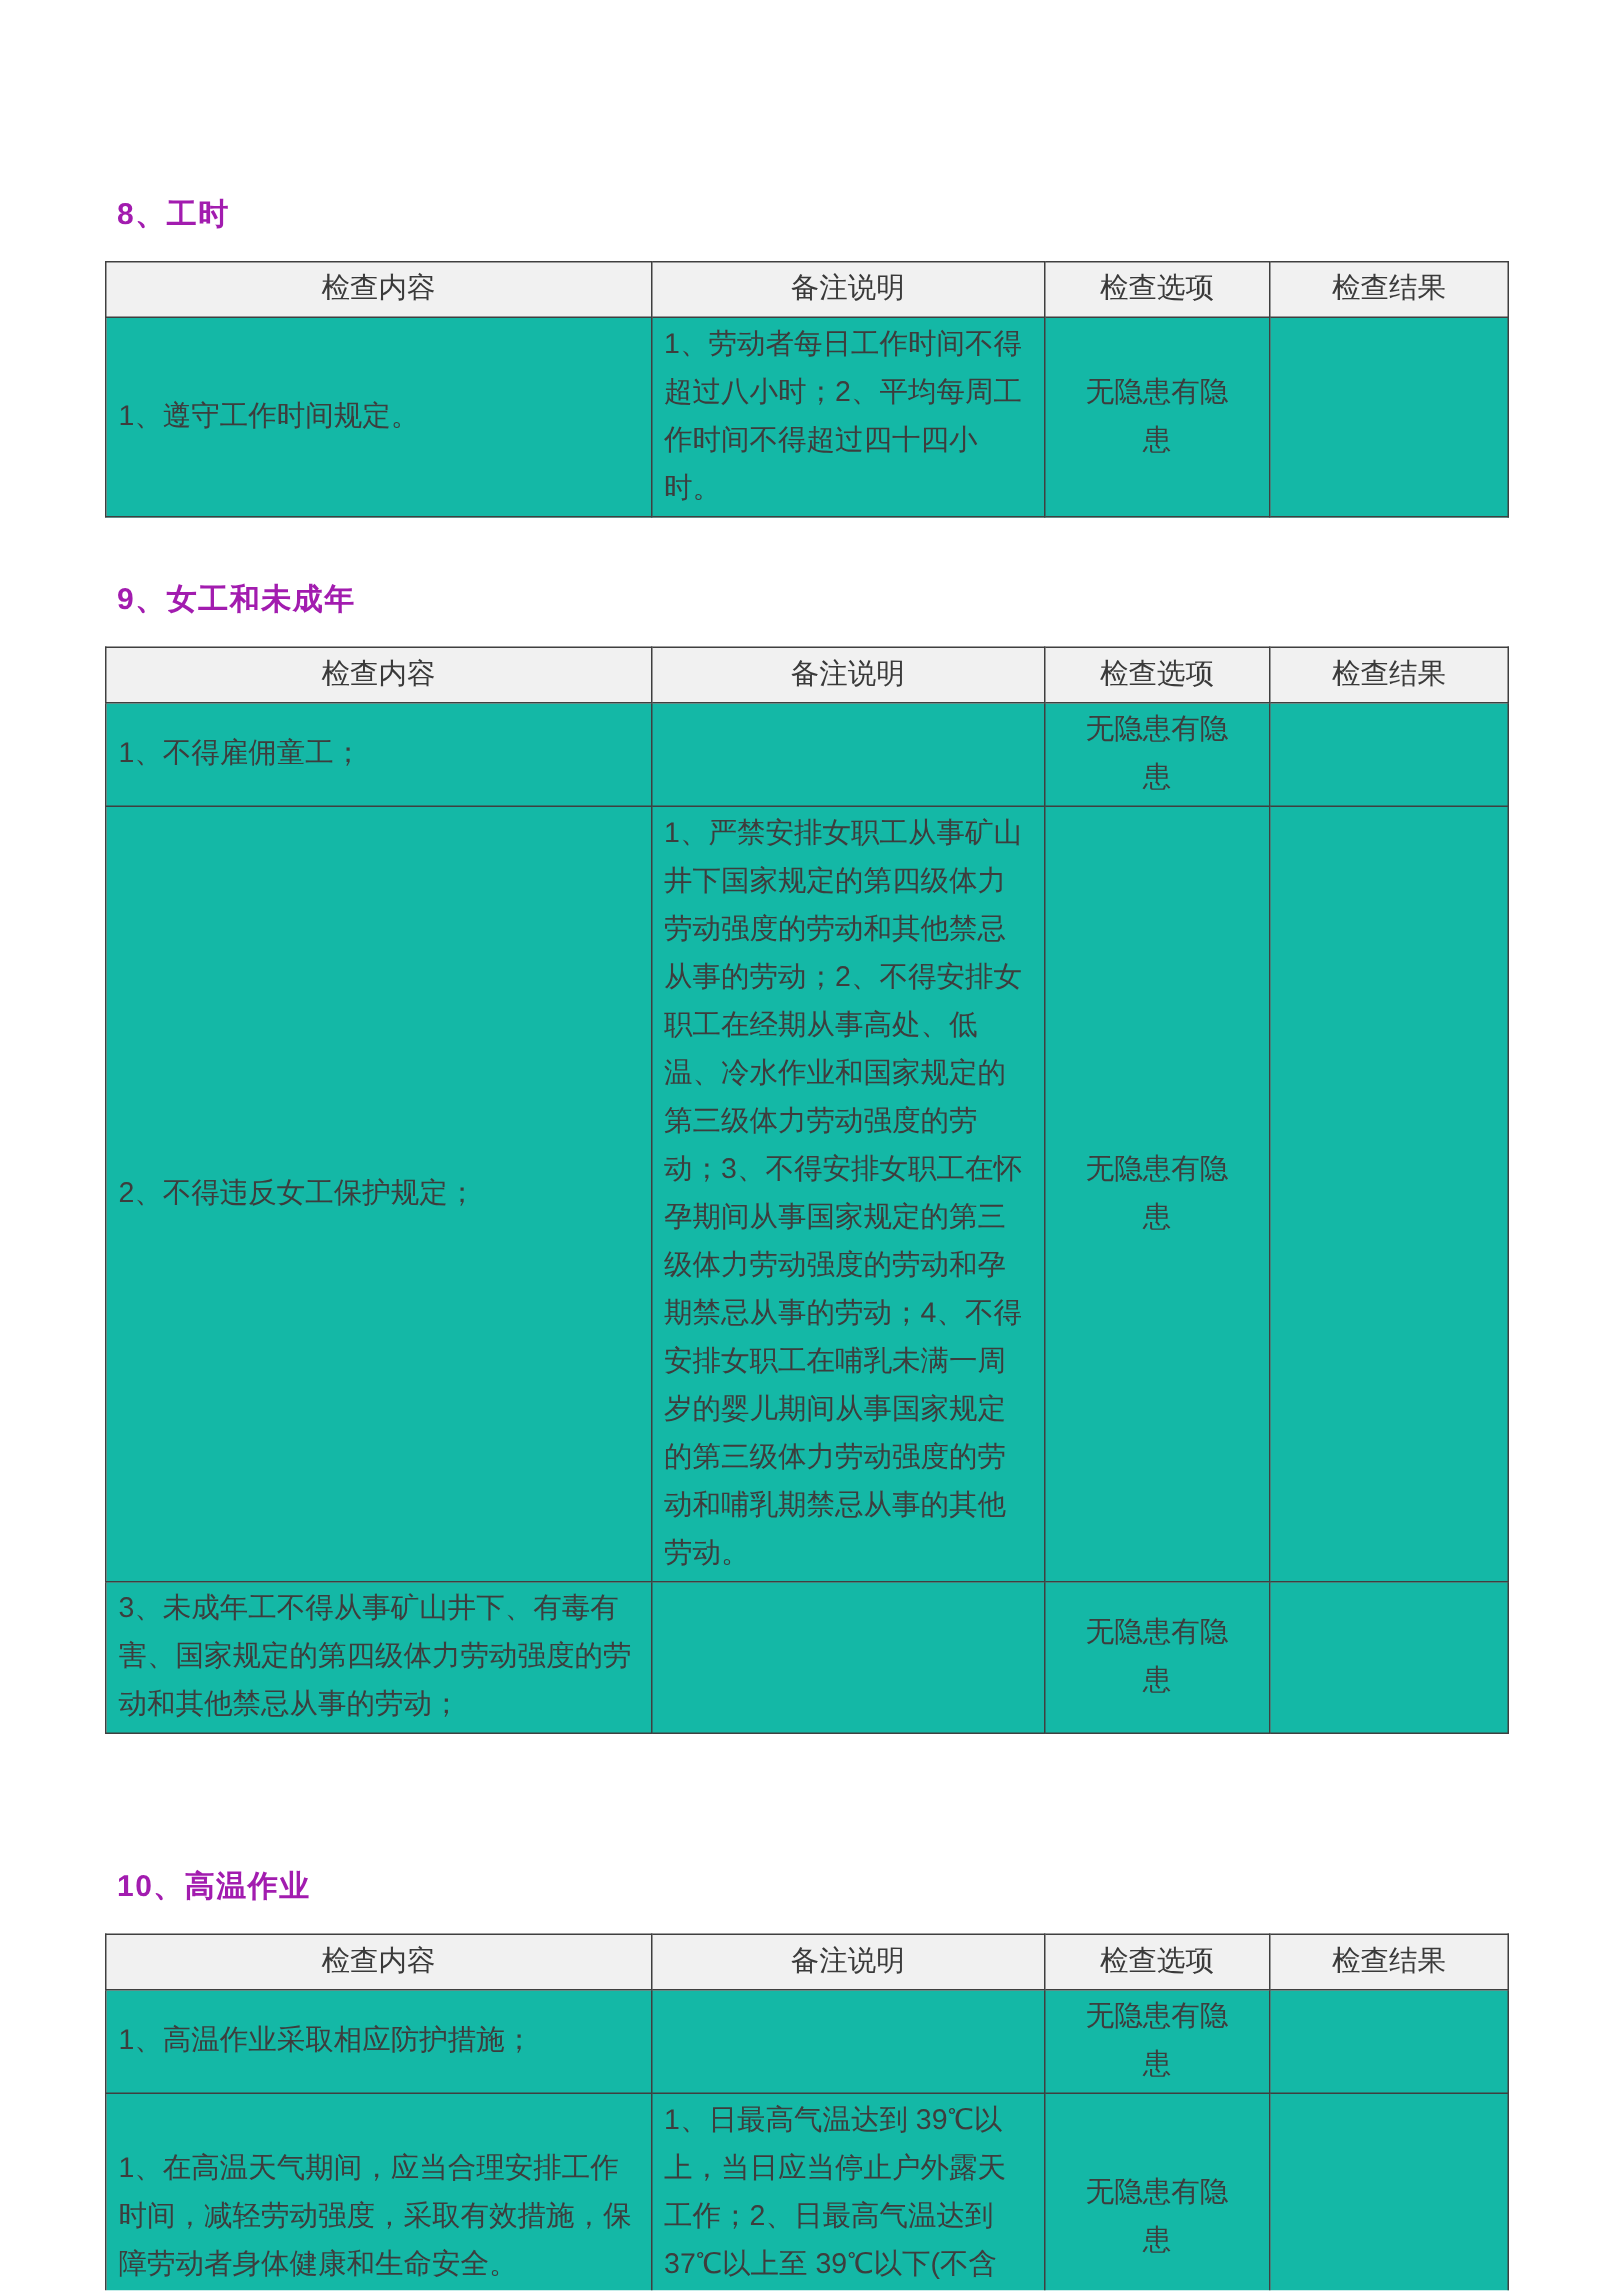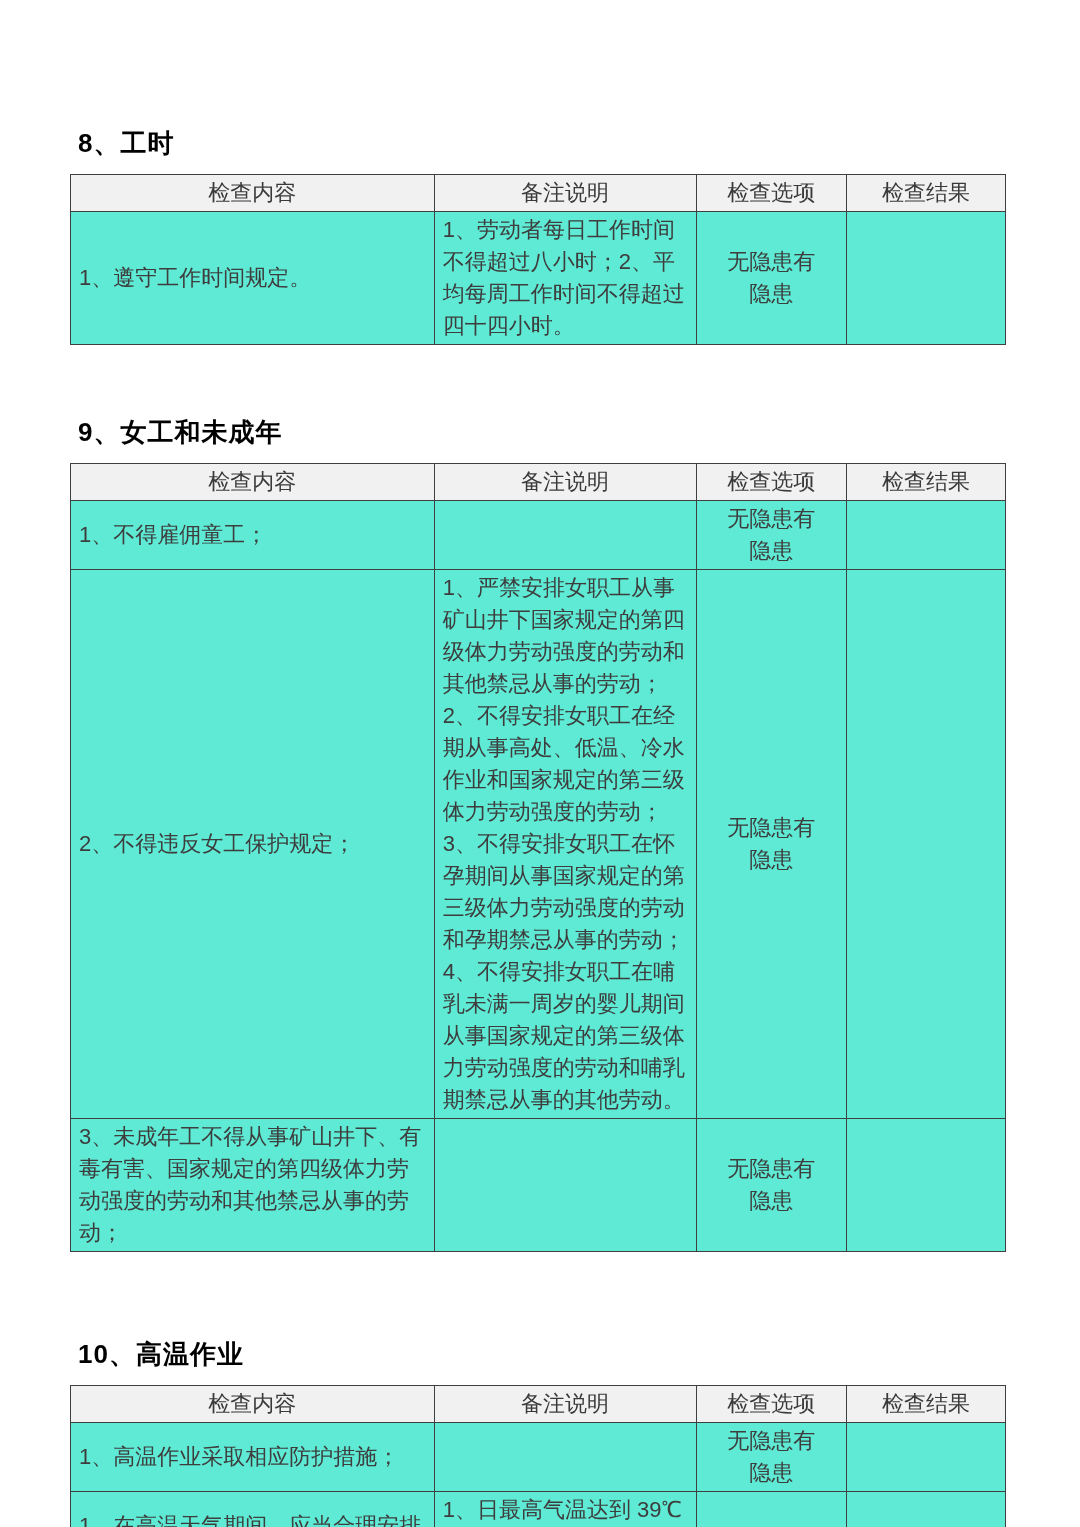--- a/index.html
+++ b/index.html
@@ -12,56 +12,56 @@
     width: 1080px;
     height: 1527px;
     background: #ffffff;
     box-sizing: border-box;
     padding: 128px 74px 0 70px;
     font-family: "Liberation Sans", sans-serif;
     color: #3d3d3d;
     overflow: hidden;
   }
   .section-title {
-    font-size: 26px;
+    font-size: 20px;
     line-height: 30px;
     font-weight: bold;
-    color: #000000;
+    color: #a21caf;
     margin: 0 0 16px 8px;
     letter-spacing: 1px;
   }
-  .section-2 .section-title { margin-top: 72px; }
+  .section-2 .section-title { margin-top: 40px; }
   .section-3 .section-title { margin-top: 87px; }
 
   table.check-table {
     border-collapse: collapse;
     table-layout: fixed;
     width: 936px;
   }
   .check-table col.c1 { width: 38.9%; }
   .check-table col.c2 { width: 28.0%; }
   .check-table col.c3 { width: 16.1%; }
   .check-table col.c4 { width: 17.0%; }
 
   .check-table th, .check-table td {
     border: 1px solid #3f3f3f;
-    font-size: 22px;
+    font-size: 19px;
     line-height: 32px;
     padding: 2px 8px;
     vertical-align: middle;
     box-sizing: border-box;
     font-weight: normal;
   }
   .check-table th {
     background: #f1f1f1;
     text-align: center;
     height: 37px;
     color: #3a3a3a;
   }
-  .check-table td { text-align: left; background: #5eead4; }
+  .check-table td { text-align: left; background: #14b8a6; }
   .check-table td.cell-options,
   .check-table td.cell-result { text-align: center; padding: 2px 21px; }
 
   
   .t1 .r1 td { height: 106px; }
   .t2 .r1 td { height: 37px; margin-top: 24px; }
   .t2 .r2 td { height: 458px; }
   .t2 .r3 td { height: 80px; }
   .t3 .r1 td { height: 37px; }
   .t3 .r2 td { height: 129px; }

